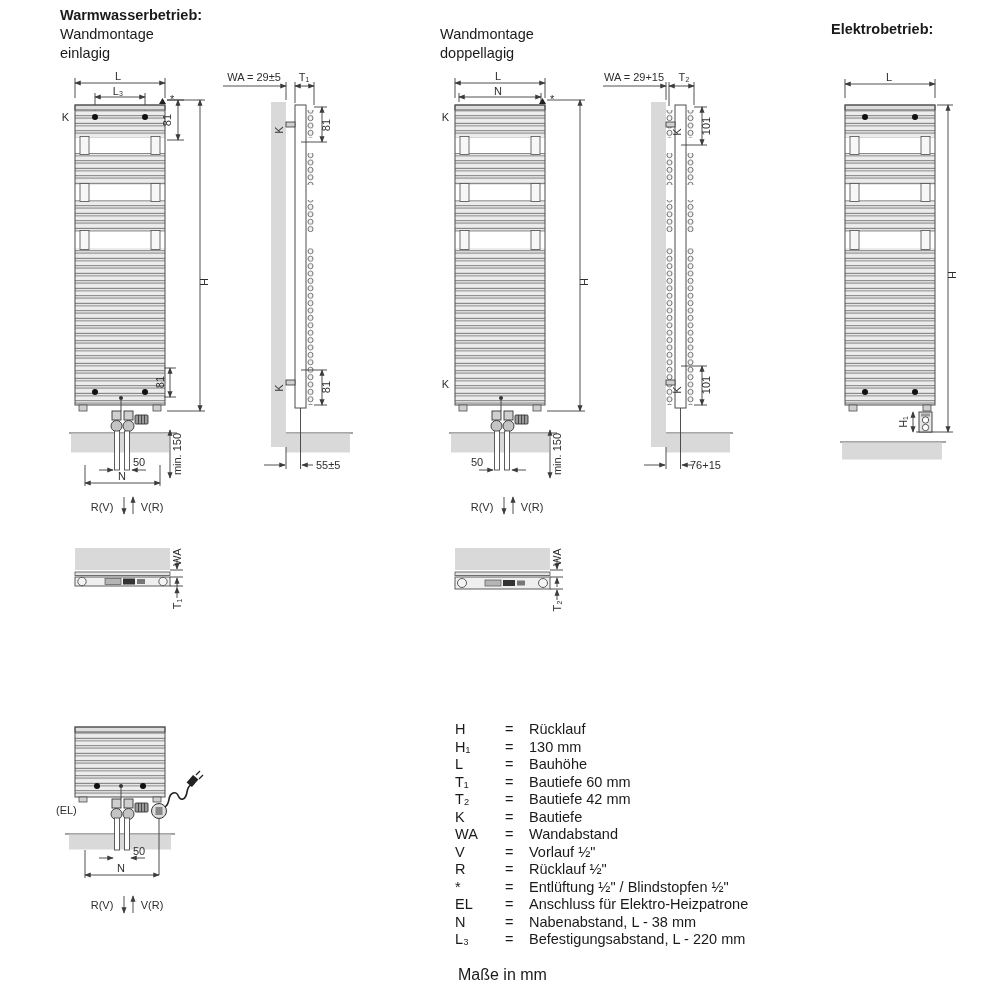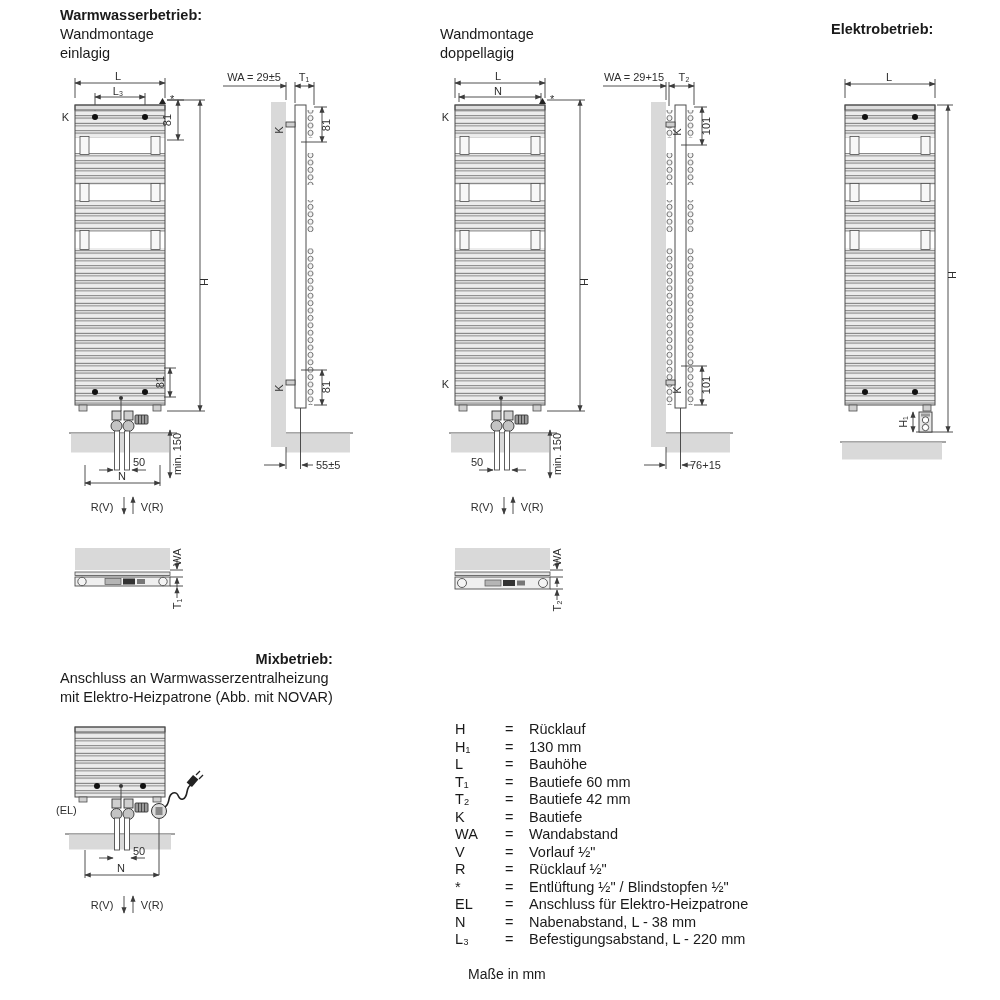--- a/index.html
+++ b/index.html
@@ -1,30 +1,30 @@
 <!DOCTYPE html>
 <html><head>
 <meta charset="utf-8">
 <style>
   html,body{margin:0;padding:0;background:#fff;}
   .page{position:relative;width:1000px;height:1000px;background:#fff;overflow:hidden;
         font-family:"Liberation Sans",sans-serif;color:#1a1a1a;}
   .abs{position:absolute;}
   .hdr{position:absolute;font-size:14.5px;line-height:19px;}
-  .hdr .b{font-weight:bold;text-align:right;}
+  .hdr .b{font-weight:bold;}
   svg{overflow:visible;}
   svg text{font-family:"Liberation Sans",sans-serif;font-size:11px;fill:#2e2e2e;}
   .dim{stroke:#3c3c3c;stroke-width:0.9;fill:none;}
   .ln{stroke:#4d4d4d;stroke-width:1;fill:none;}
   .wall{fill:#d9d9d9;stroke:none;}
   .legend{position:absolute;left:455px;top:721px;font-size:14.5px;}
   .lrow{display:flex;height:17.5px;line-height:17.5px;}
   .lsym{width:50px;}
   .leq{width:24px;}
-  .footer{position:absolute;left:468px;top:966px;font-size:14px;}
+  .footer{position:absolute;left:458px;top:966px;font-size:16px;}
 </style>
 </head>
 <body>
 
 <div class="page">
 
   <svg width="0" height="0" style="position:absolute" aria-hidden="true">
     <defs>
       <marker id="arr" viewBox="0 0 10 10" refX="9" refY="5" markerWidth="7.5" markerHeight="7.5" orient="auto-start-reverse">
         <path d="M0.5,1.2 L10,5 L0.5,8.8 z" fill="#3c3c3c"></path>
@@ -54,25 +54,20 @@
     <div class="b">Warmwasserbetrieb:</div>
     <div>Wandmontage</div>
     <div>einlagig</div>
   </div>
   <div class="hdr" style="left:440px;top:25px">
     <div>Wandmontage</div>
     <div>doppellagig</div>
   </div>
   <div class="hdr" style="left:831px;top:20px">
     <div class="b">Elektrobetrieb:</div>
-  </div>
-  <div class="hdr" style="left:60px;top:650px">
-    <div class="b">Mixbetrieb:</div>
-    <div>Anschluss an Warmwasserzentralheizung</div>
-    <div>mit Elektro-Heizpatrone (Abb. mit NOVAR)</div>
   </div>
 
   <svg class="abs" style="left:55px;top:70px" width="310" height="540" viewBox="0 0 310 540">
     <g>
 
       <line x1="20" y1="28" x2="20" y2="8" class="dim"></line>
         <line x1="110" y1="28" x2="110" y2="8" class="dim"></line>
       <line x1="20" y1="13" x2="110" y2="13" class="dim" marker-start="url(#arr)" marker-end="url(#arr)"></line>
       <text x="63" y="10" text-anchor="middle">L</text>
 

